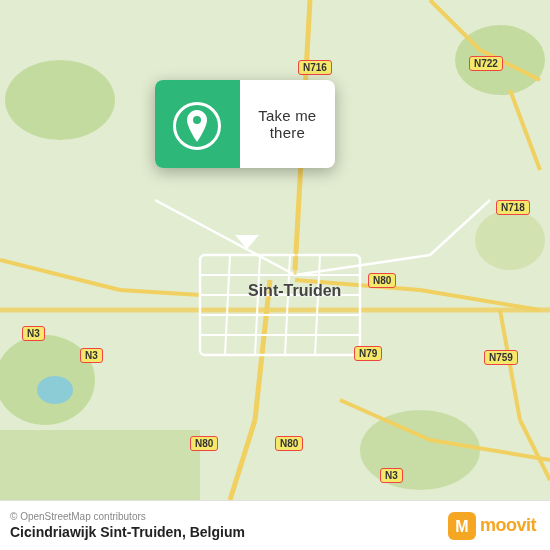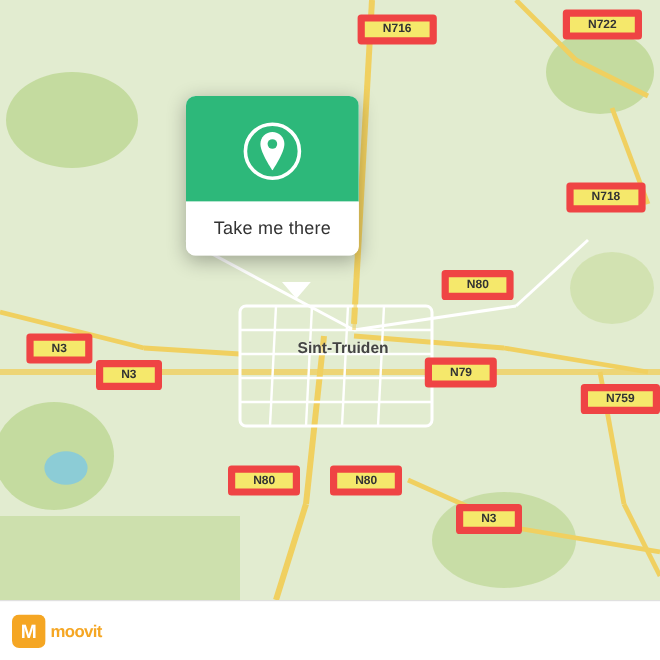--- a/index.html
+++ b/index.html
@@ -25,26 +25,25 @@
       position: absolute;
       top: 0; left: 0;
       width: 100%; height: 100%;
     }
 
     
     #popup-card {
       position: absolute;
       top: 80px;
       left: 155px;
-      width: 144px;
+      width: 180px;
       background: white;
       border-radius: 8px;
       box-shadow: 0 4px 16px rgba(0,0,0,0.3);
       display: flex;
-      flex-direction: column;
       align-items: center;
       overflow: hidden;
       z-index: 10;
     }
 
     #popup-top {
       background: #2db87a;
       width: 100%;
       display: flex;
       justify-content: center;
@@ -118,43 +117,44 @@
       margin-top: 2px;
     }
 
     #moovit-logo {
       display: flex;
       align-items: center;
       gap: 4px;
     }
 
     #moovit-text {
-      font-size: 14px;
+      font-size: 18px;
       font-weight: 700;
       color: #f5a623;
       letter-spacing: -0.5px;
     }
 
     
     .road-label {
       position: absolute;
       background: #f5e86b;
-      border: 6px solid #ef4444;
+      border: 1px solid #ef4444;
       border-radius: 3px;
       font-size: 10px;
       font-weight: 600;
       color: #333;
-      padding: 1px 15px;
+      padding: 1px 4px;
       z-index: 5;
+      margin-top: 48px;
     }
 
     
     .town-label {
       position: absolute;
-      font-size: 13px;
+      font-size: 16px;
       font-weight: 700;
       color: #444;
       z-index: 5;
       text-shadow: 1px 1px 2px rgba(255,255,255,0.8);
     }
   </style>
 </head>
 <body>
 
 <div id="map-container">
@@ -210,26 +210,26 @@
 
     <line x1="155" y1="200" x2="295" y2="275" stroke="white" stroke-width="2.5"></line>
     <line x1="295" y1="275" x2="430" y2="255" stroke="white" stroke-width="2.5"></line>
     <line x1="430" y1="255" x2="490" y2="200" stroke="white" stroke-width="2.5"></line>
 
     <line x1="295" y1="275" x2="310" y2="0" stroke="#f0d060" stroke-width="3" opacity="0.6"></line>
   </svg>
 
   <div class="road-label" style="left:298px;top:12px">N716</div>
   <div class="road-label" style="left:469px;top:8px">N722</div>
-  <div class="road-label" style="left:472px;top:152px">N718</div>
+  <div class="road-label" style="left:496px;top:152px">N718</div>
   <div class="road-label" style="left:368px;top:225px">N80</div>
   <div class="road-label" style="left:275px;top:388px">N80</div>
   <div class="road-label" style="left:190px;top:388px">N80</div>
   <div class="road-label" style="left:354px;top:298px">N79</div>
-  <div class="road-label" style="left:484px;top:320px">N759</div>
+  <div class="road-label" style="left:484px;top:302px">N759</div>
   <div class="road-label" style="left:22px;top:278px">N3</div>
   <div class="road-label" style="left:80px;top:300px">N3</div>
   <div class="road-label" style="left:380px;top:420px">N3</div>
 
   <div class="town-label" style="left:248px;top:282px">Sint-Truiden</div>
 
   <div id="popup-card">
     <div id="popup-top">
       <div id="location-icon-circle">
         <svg width="28" height="32" viewBox="0 0 28 32" fill="none" xmlns="http://www.w3.org/2000/svg">
@@ -238,20 +238,24 @@
         </svg>
       </div>
     </div>
     <button id="popup-button">Take me there</button>
   </div>
 
   <div id="popup-tail"></div>
 </div>
 
 <div id="footer">
+  <div id="footer-left">
+    <span id="copyright">© OpenStreetMap contributors</span>
+    <span id="location-name">Cicindriawijk Sint-Truiden, Belgium</span>
+  </div>
   <div id="moovit-logo">
     <svg width="28" height="28" viewBox="0 0 28 28" xmlns="http://www.w3.org/2000/svg">
       <rect width="28" height="28" rx="6" fill="#f5a623"></rect>
       <text x="14" y="20" text-anchor="middle" font-size="16" font-weight="bold" fill="white">M</text>
     </svg>
     <span id="moovit-text">moovit</span>
   </div>
 </div>
 
 </body></html>

